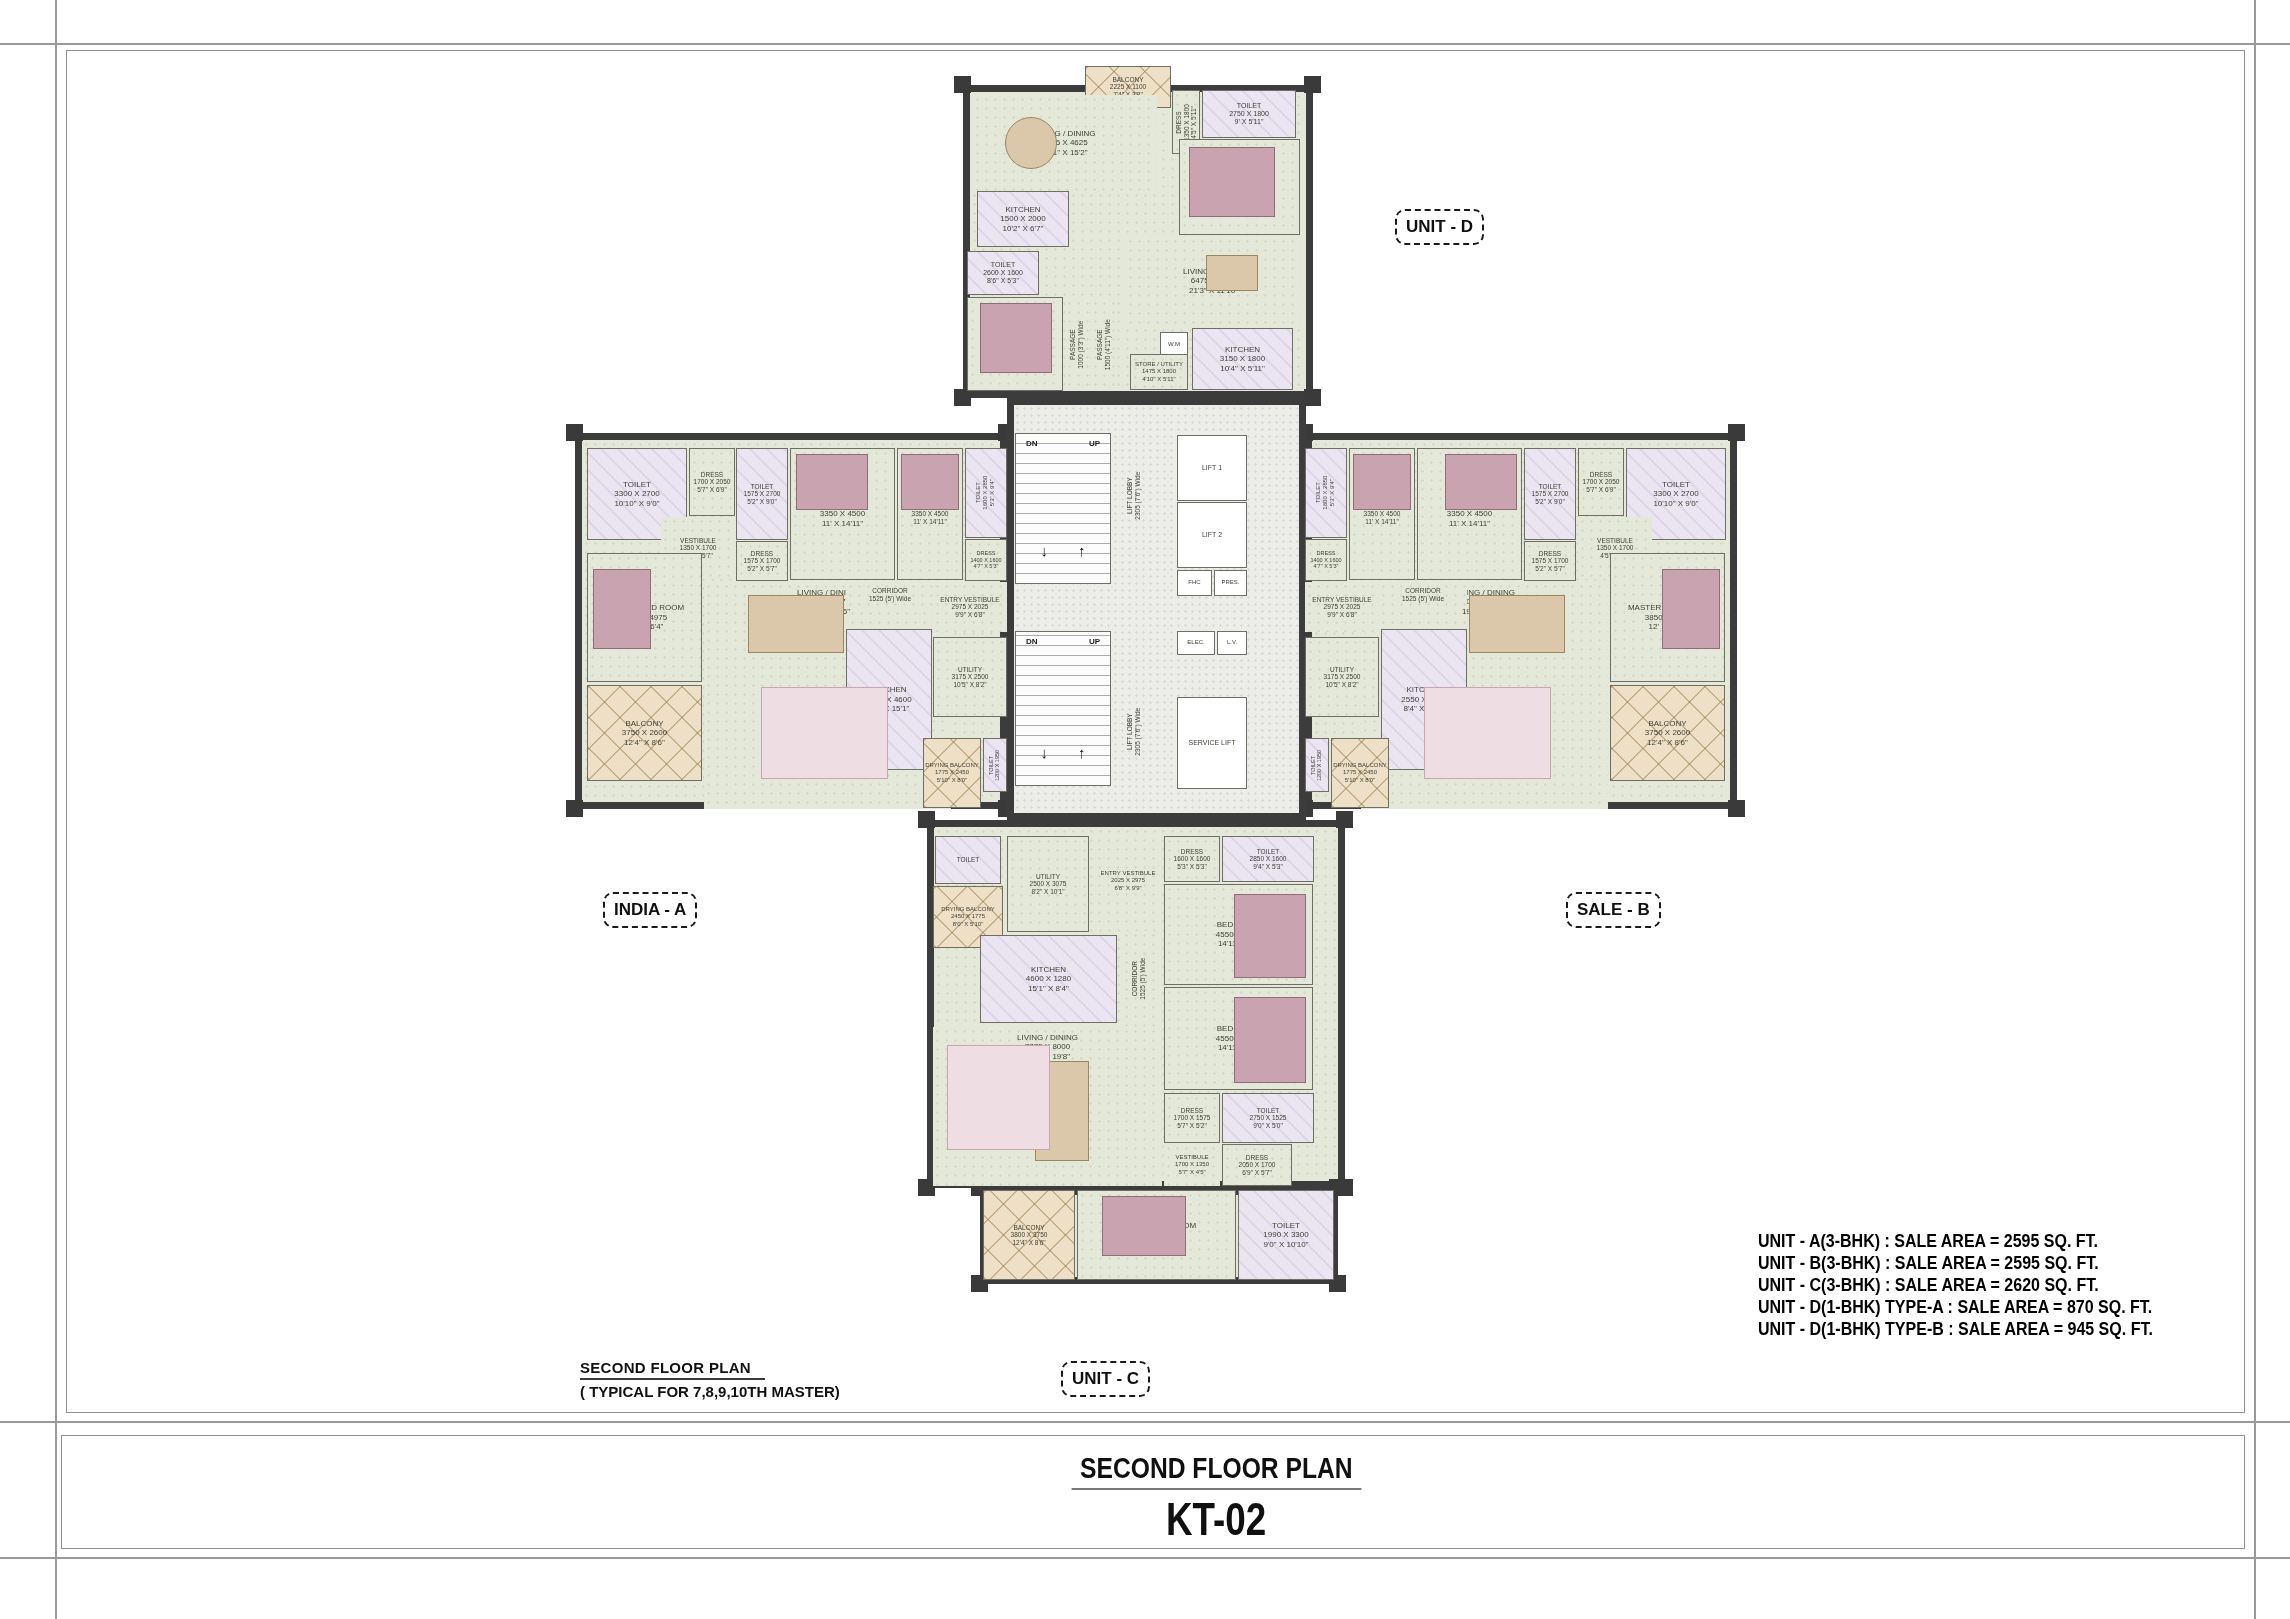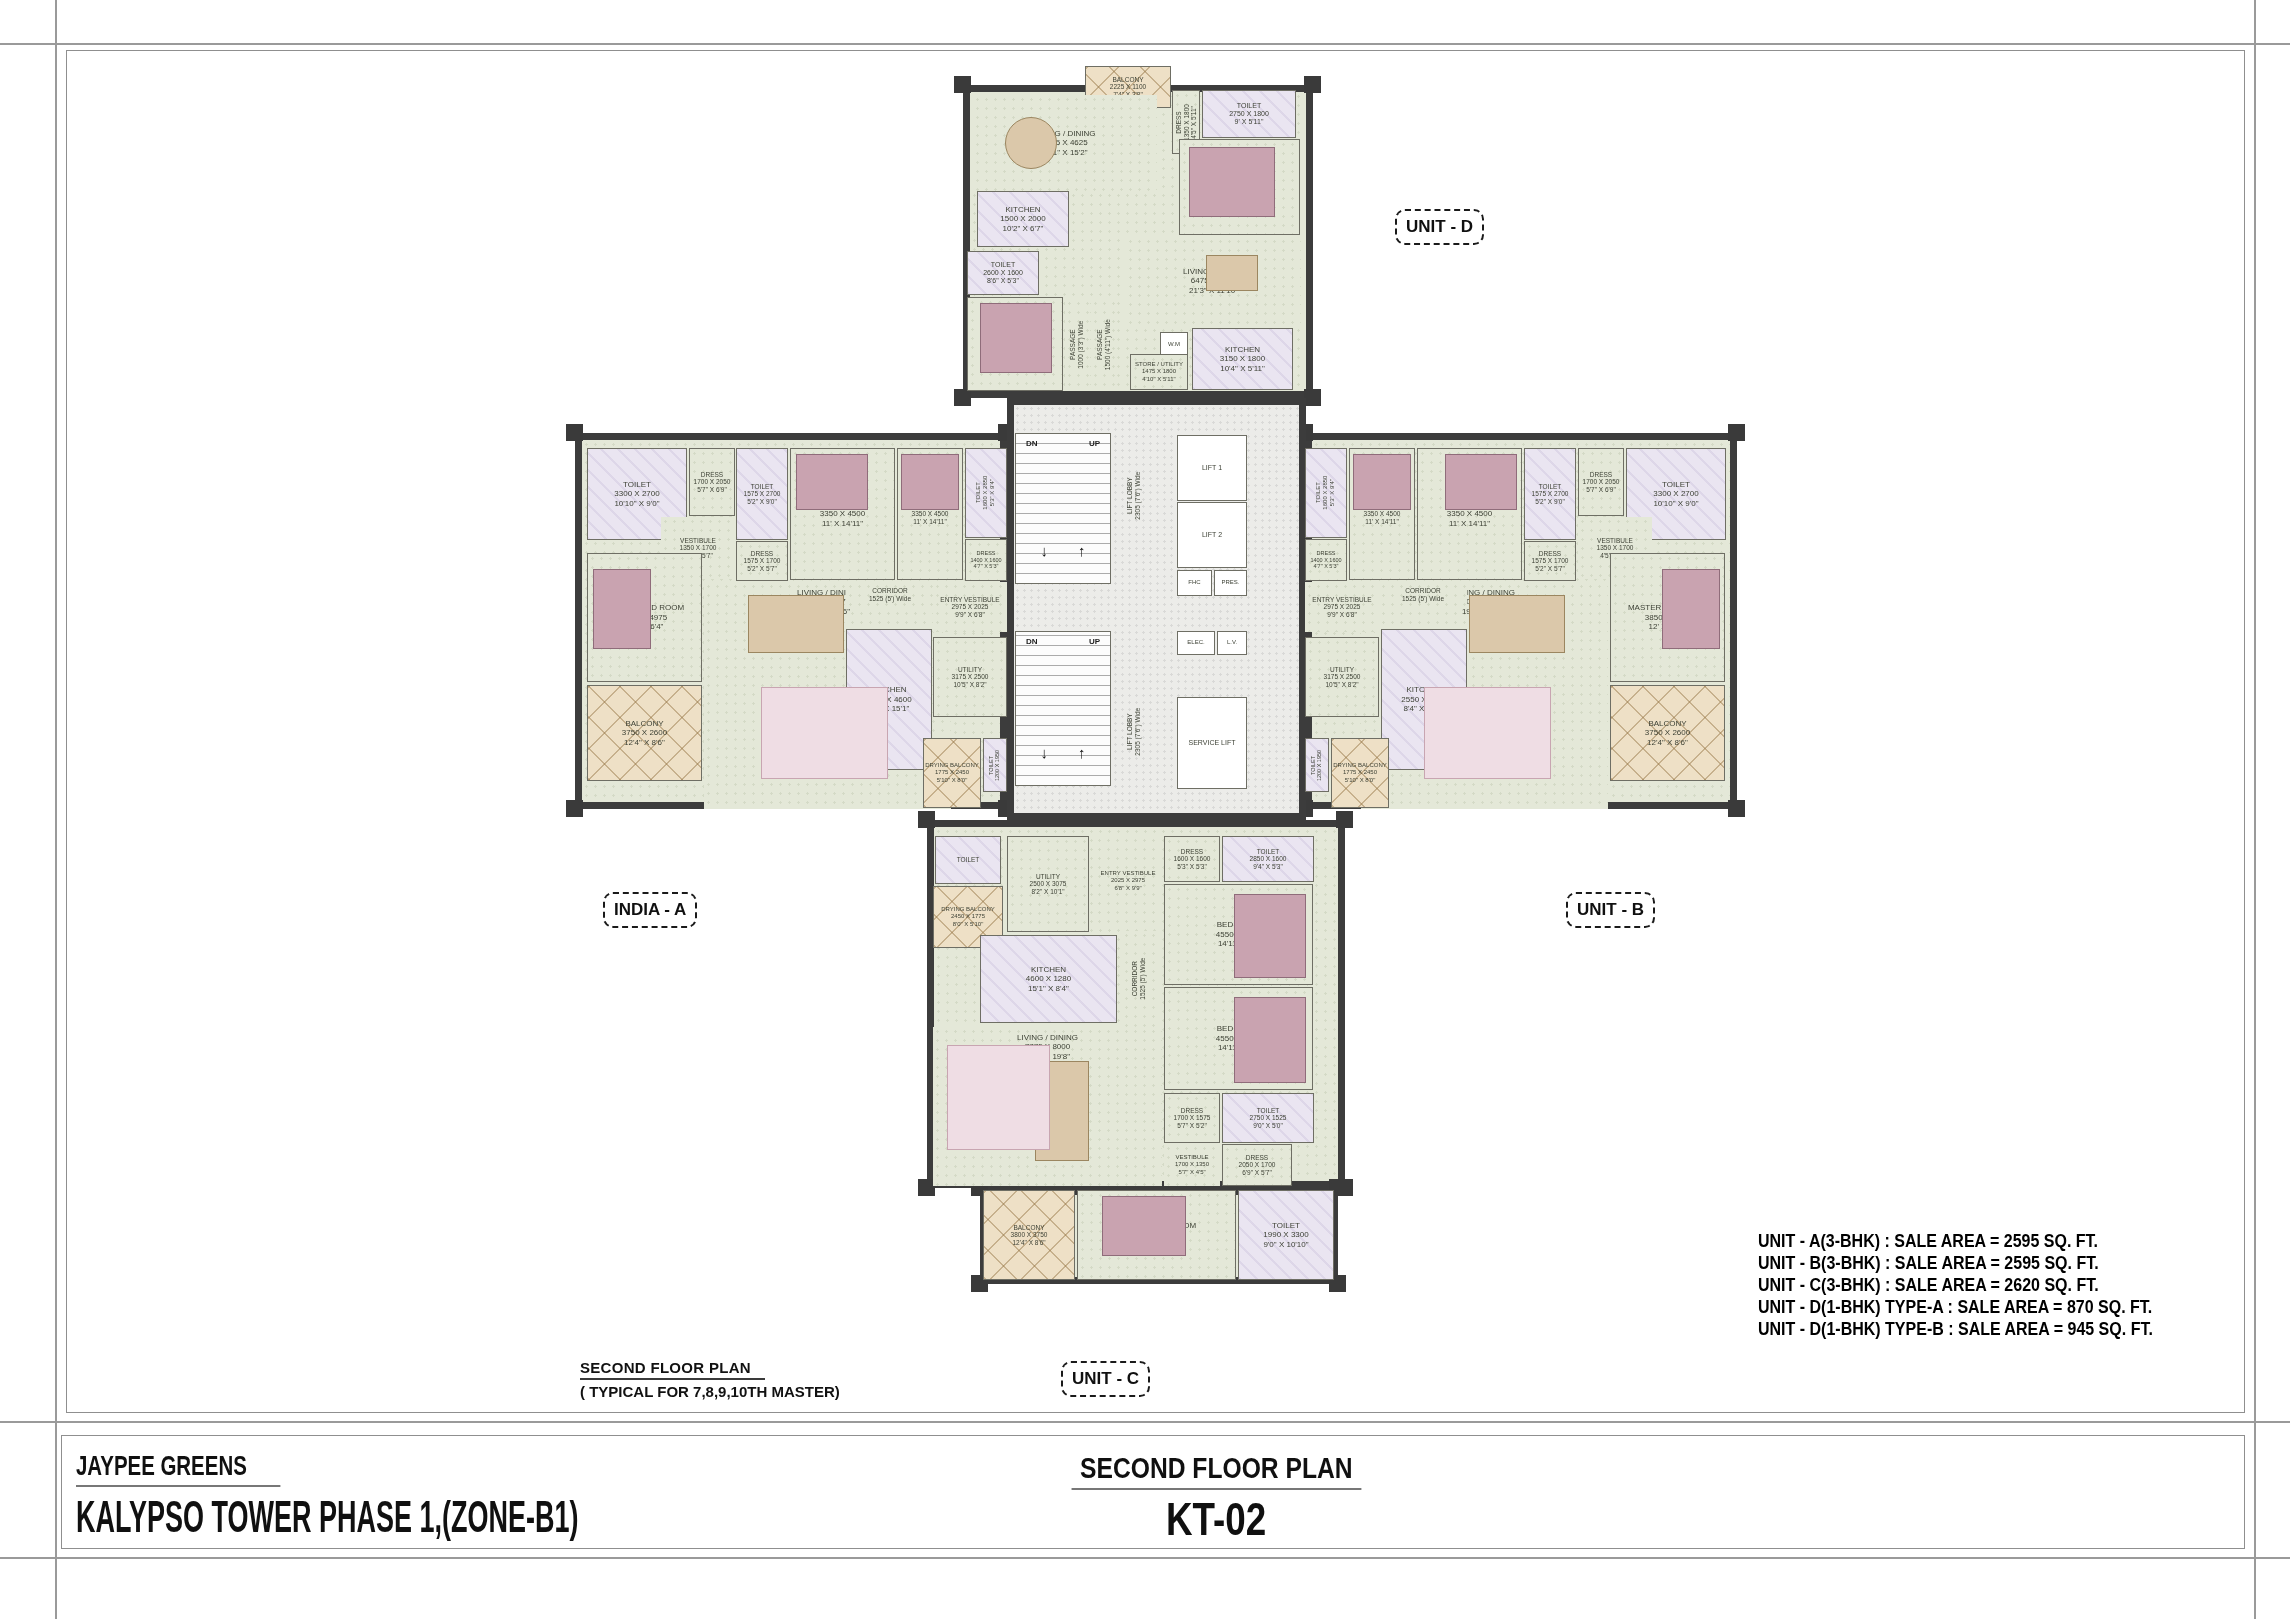--- a/index.html
+++ b/index.html
@@ -74,24 +74,20 @@
 
   <div class="areas">
     <div>UNIT - A(3-BHK) : SALE AREA = 2595 SQ. FT.</div>
     <div>UNIT - B(3-BHK) : SALE AREA = 2595 SQ. FT.</div>
     <div>UNIT - C(3-BHK) : SALE AREA = 2620 SQ. FT.</div>
     <div>UNIT - D(1-BHK) TYPE-A : SALE AREA = 870 SQ. FT.</div>
     <div>UNIT - D(1-BHK) TYPE-B : SALE AREA = 945 SQ. FT.</div>
   </div>
 
   <div id="titlebox">
-    <div class="tleft">
-      <div class="proj">JAYPEE GREENS</div>
-      <div class="kalypso">KALYPSO TOWER PHASE 1,(ZONE-B1)</div>
-    </div>
     <div class="tcenter">
       <div class="dtitle">SECOND FLOOR PLAN</div>
       <div class="dno">KT-02</div>
     </div>
   </div>
 <div class="wing" style="left: 963px; top: 85px; width: 350px; height: 313px;"></div>
     <div class="pier" style="left: 954px; top: 76px;"></div>
     <div class="pier" style="left: 1304px; top: 76px;"></div>
     <div class="pier" style="left: 954px; top: 389px;"></div>
     <div class="pier" style="left: 1304px; top: 389px;"></div>
@@ -655,17 +651,17 @@
     <div class="decor rug" style="left: 1424px; top: 687px; width: 127px; height: 92px;"></div>
     <div class="decor bed" style="left: 1662px; top: 569px; width: 58px; height: 80px;"></div>
     <div class="decor bed" style="left: 1445px; top: 454px; width: 72px; height: 56px;"></div>
     <div class="decor bed" style="left: 1353px; top: 454px; width: 58px; height: 56px;"></div>
     <div class="decor wood" style="left: 1035px; top: 1061px; width: 54px; height: 100px;"></div>
     <div class="decor rug" style="left: 947px; top: 1045px; width: 103px; height: 105px;"></div>
     <div class="decor bed" style="left: 1234px; top: 894px; width: 72px; height: 84px;"></div>
     <div class="decor bed" style="left: 1234px; top: 997px; width: 72px; height: 86px;"></div>
     <div class="decor bed" style="left: 1102px; top: 1196px; width: 84px; height: 60px;"></div>
     <div class="ulabel" style="left: 603px; top: 892px;">INDIA - A</div>
-    <div class="ulabel" style="left: 1566px; top: 892px;">UNIT - B</div>
+    <div class="ulabel" style="left: 1566px; top: 892px;">SALE - B</div>
     <div class="ulabel" style="left: 1061px; top: 1341px; margin-top: 20px;">UNIT - C</div>
     <div class="ulabel" style="left: 1395px; top: 209px;">UNIT - D</div>
   </div>
 
 
 </body></html>

